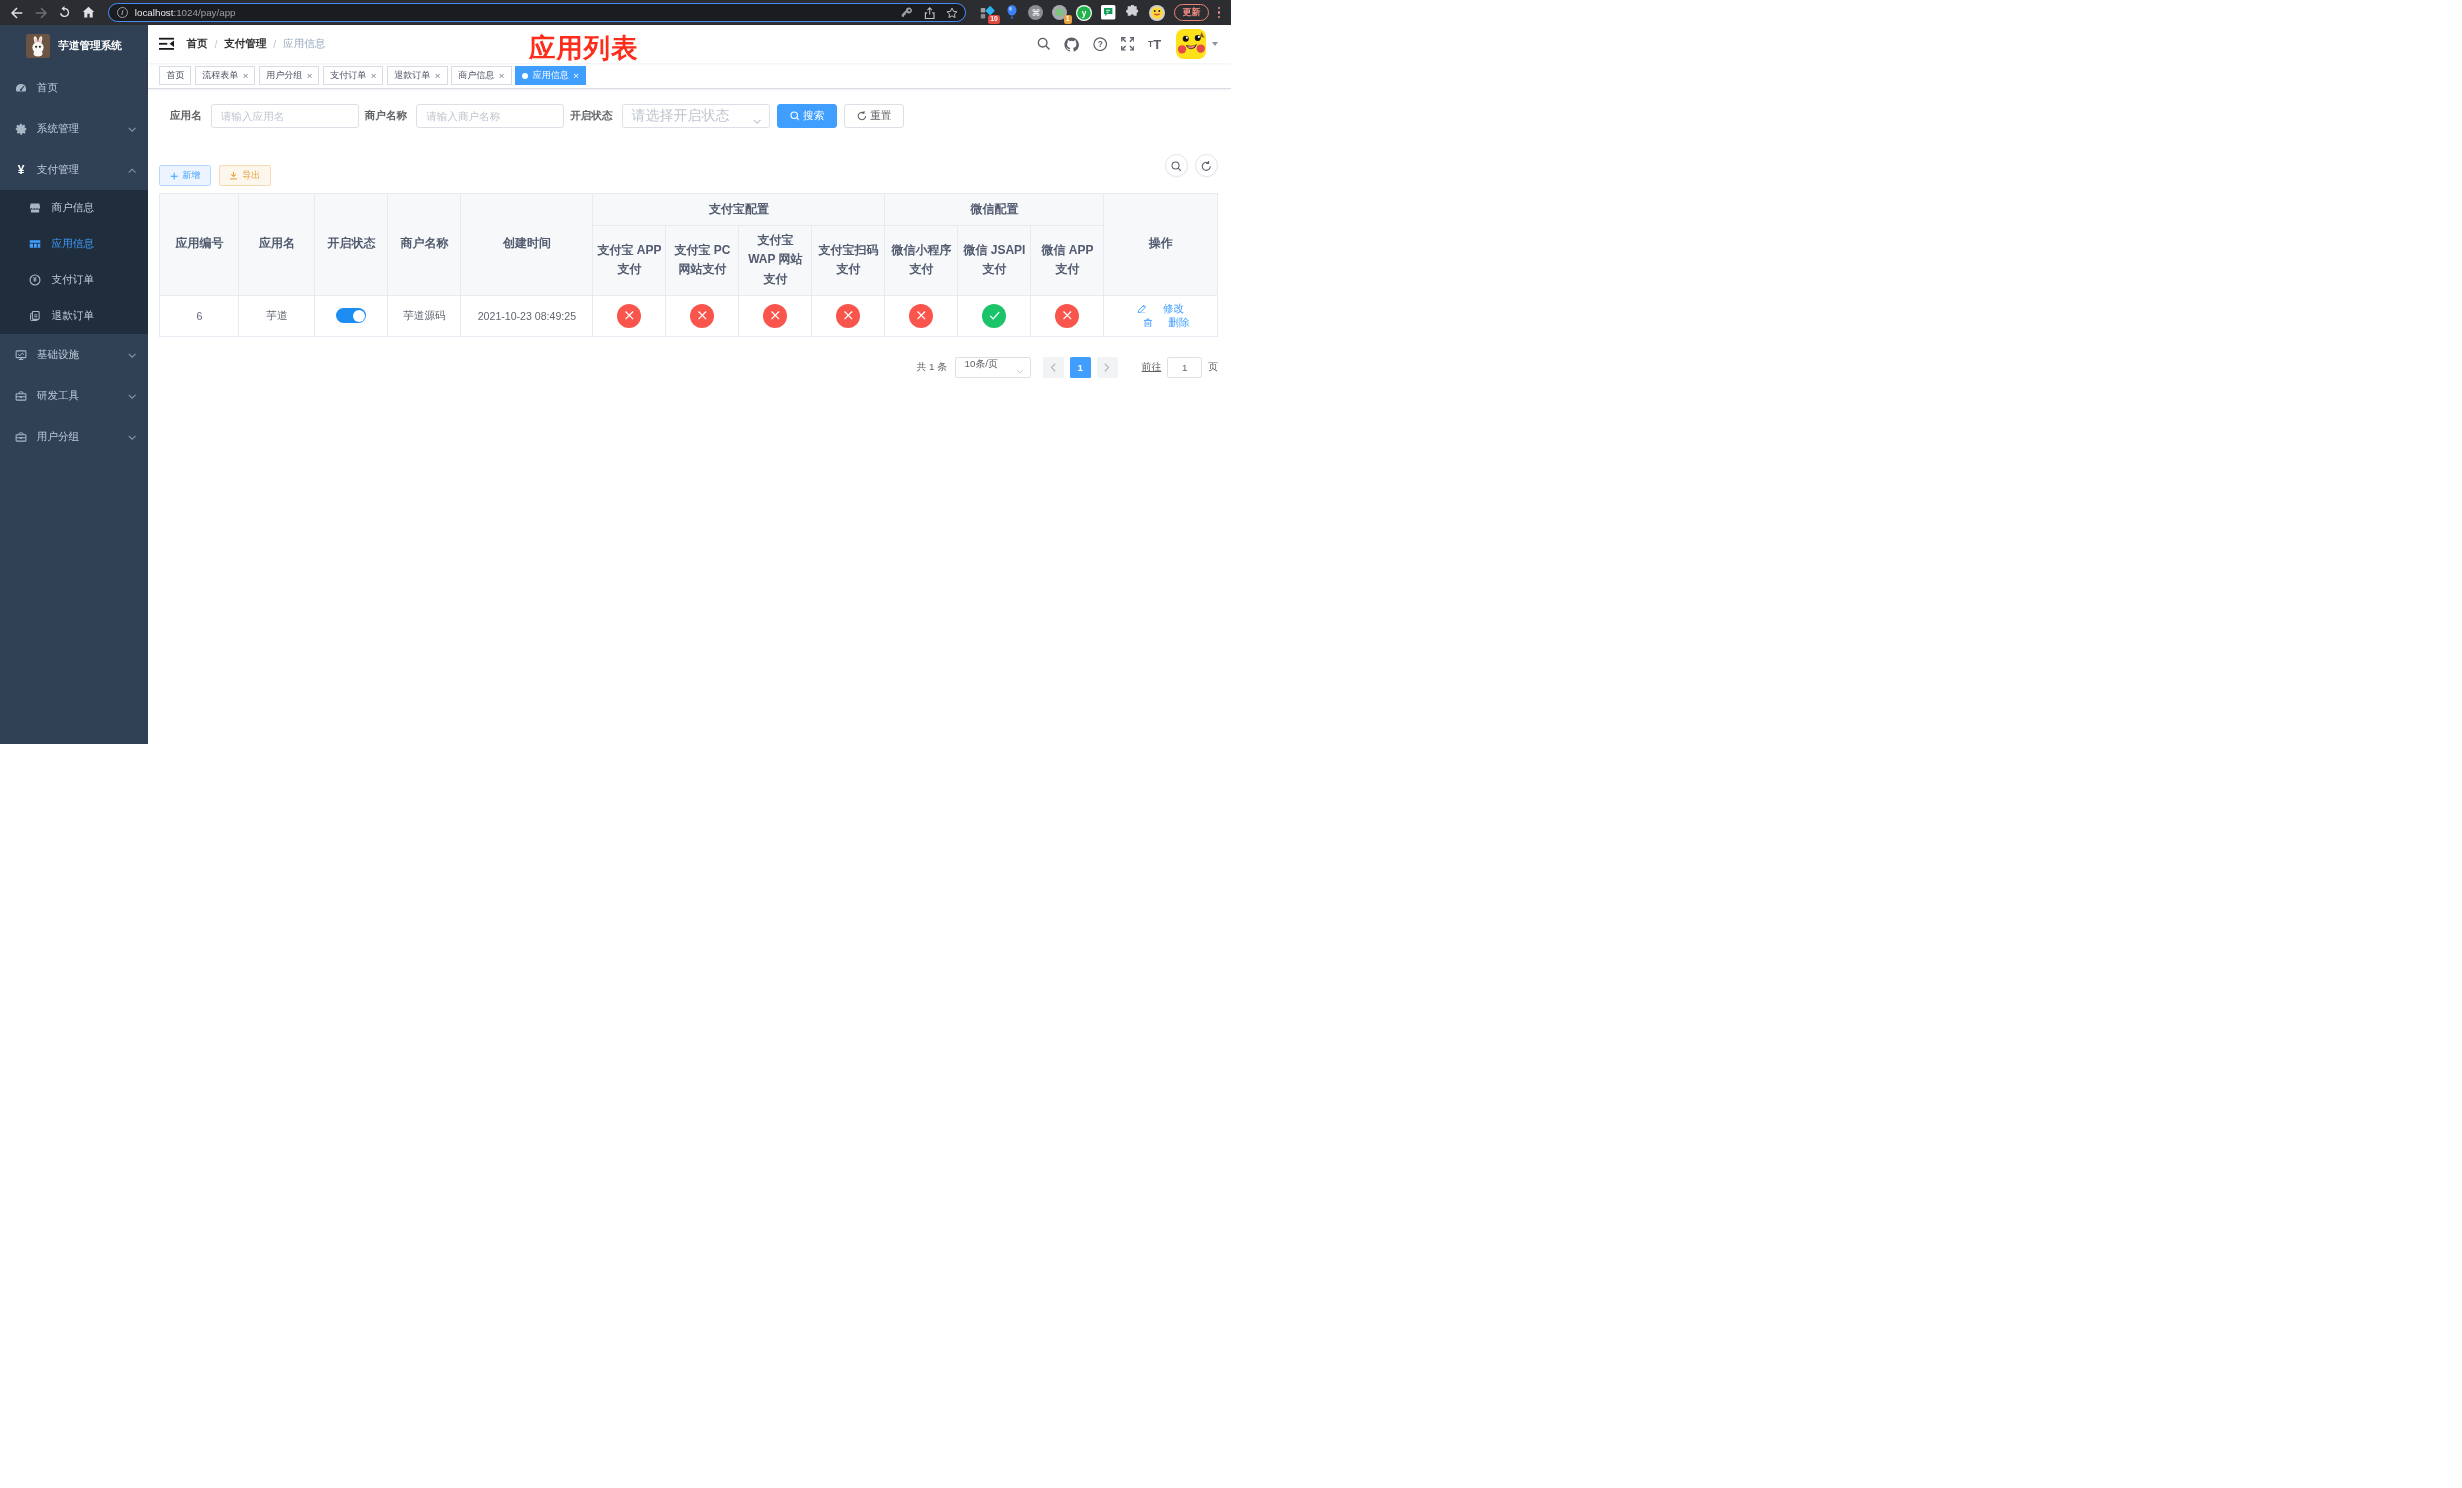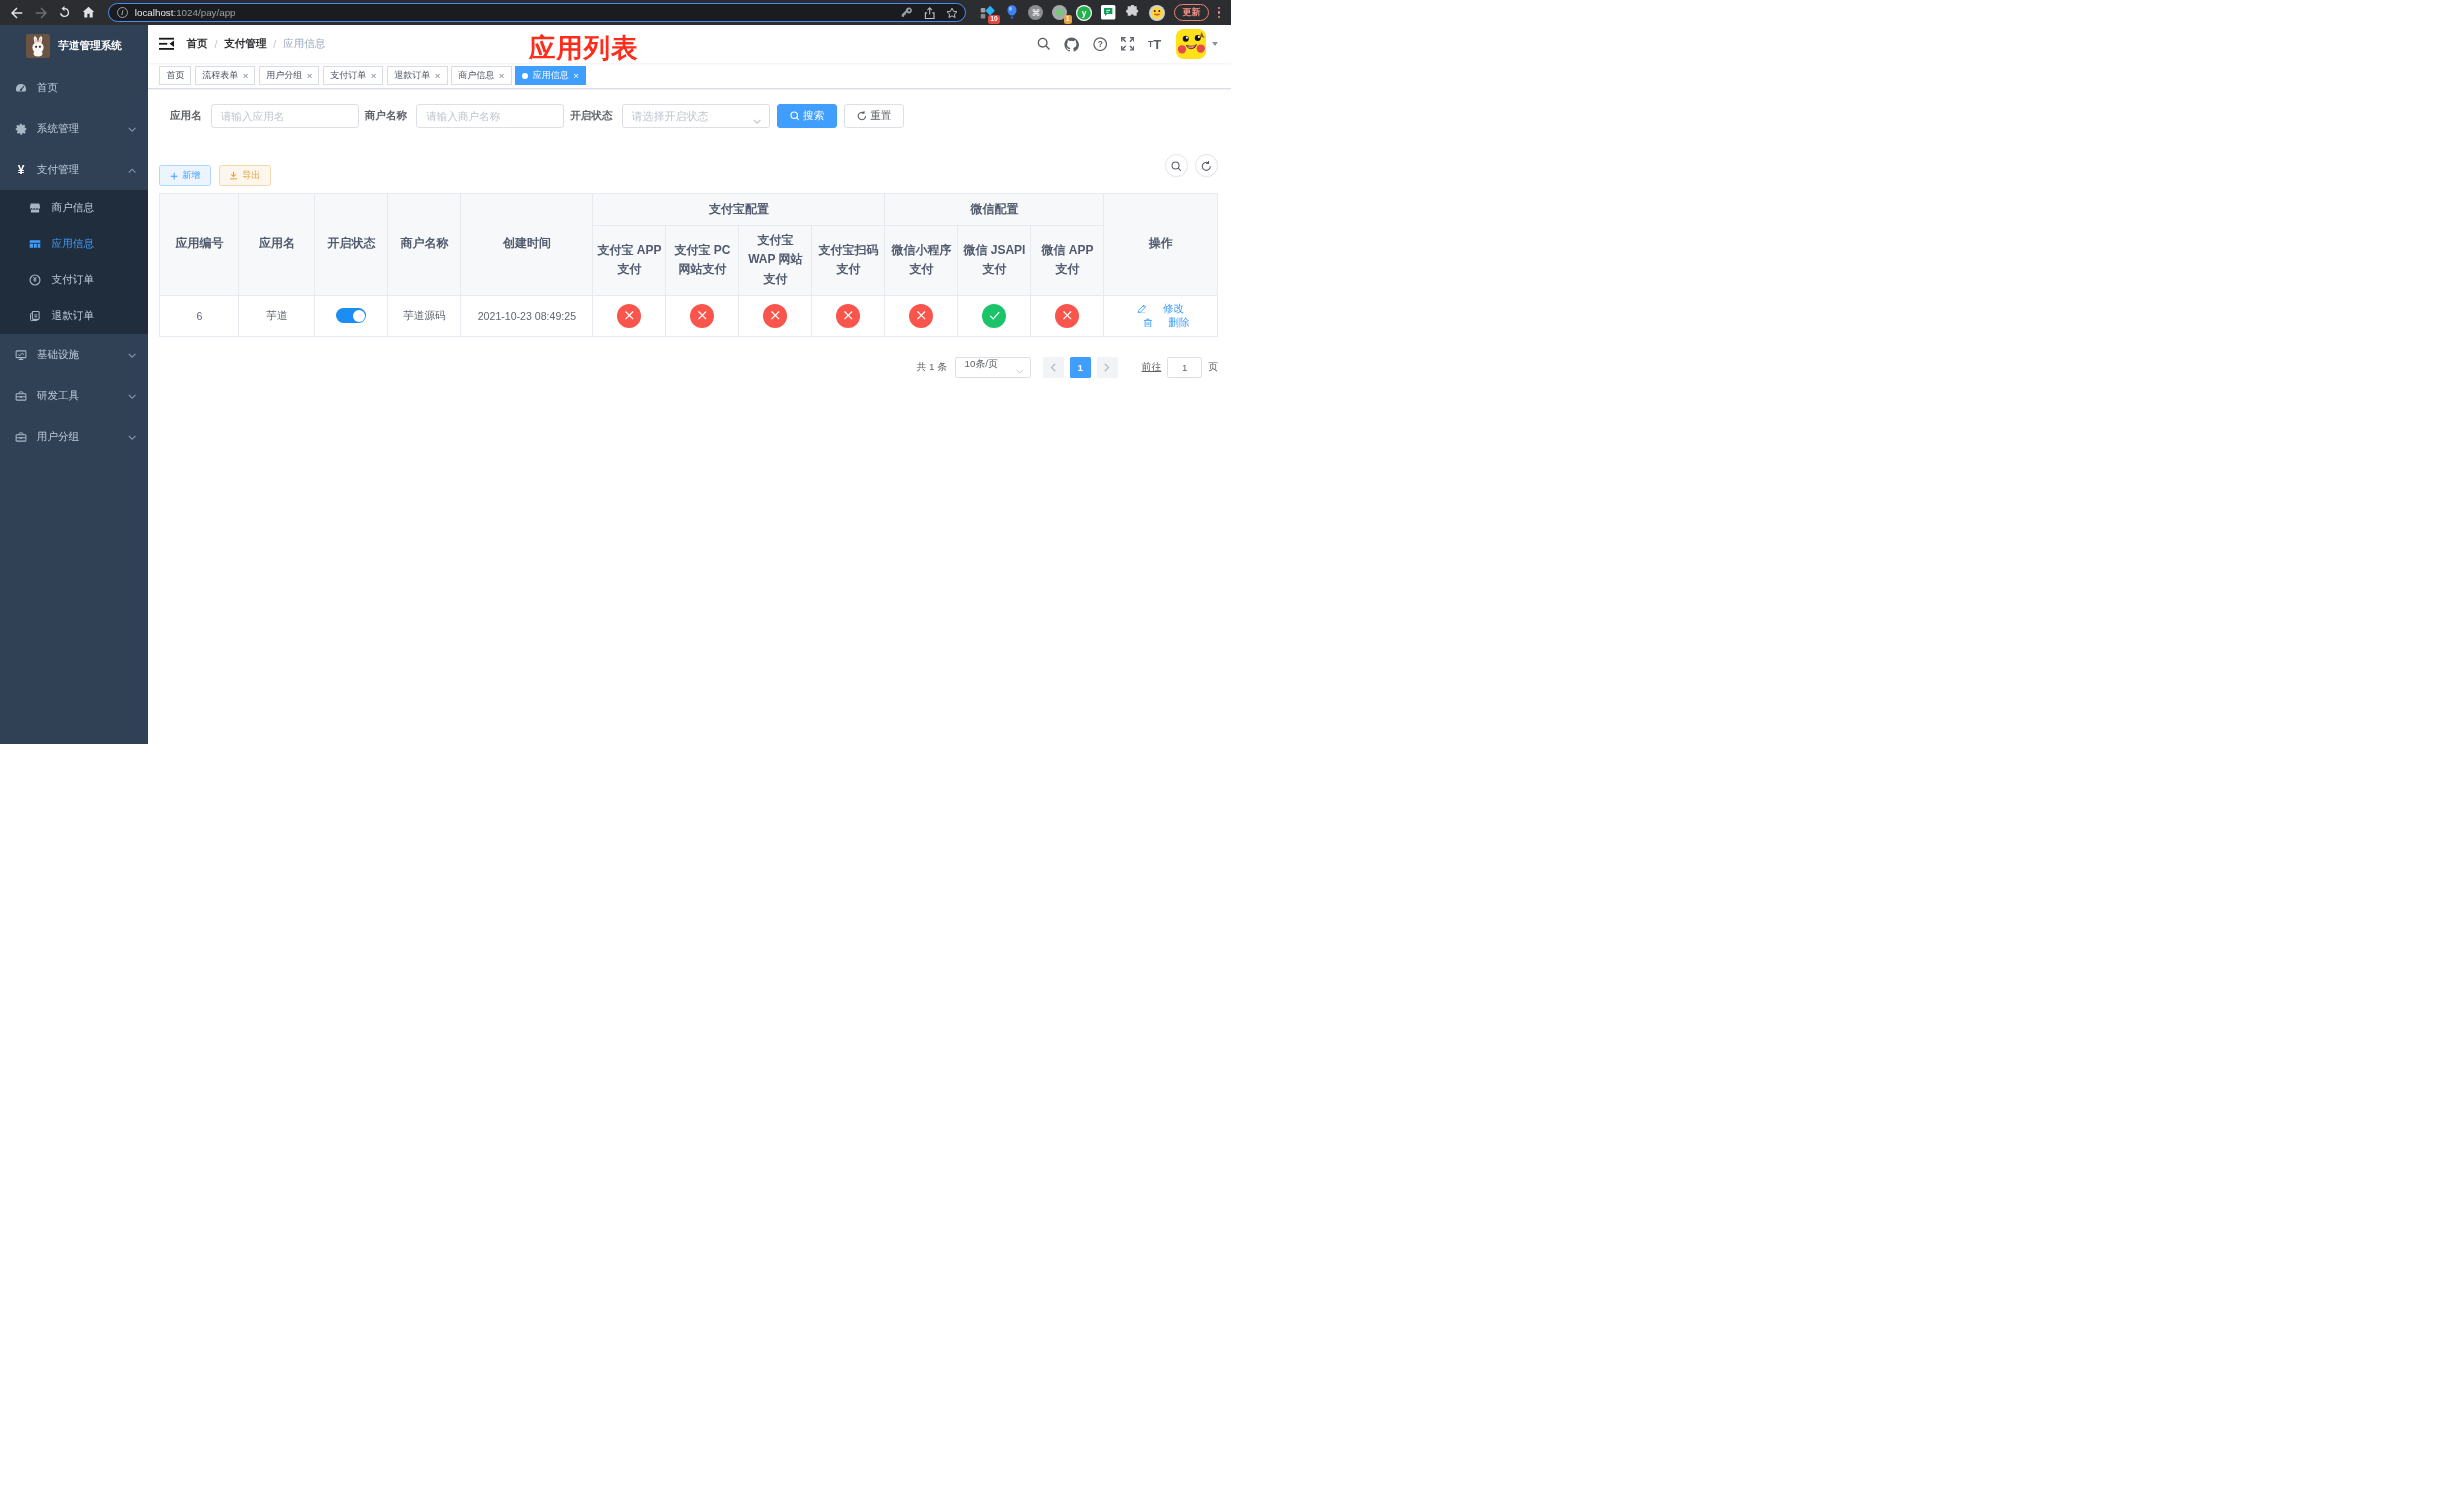--- a/index.html
+++ b/index.html
@@ -69,21 +69,21 @@
   .tag.active .tclose { color:#fff; }
   .tag .dot { width:6px; height:6px; border-radius:50%; background:#fff; margin-right:4.5px; }
 
   
   .content { flex:1; padding:15px 13px 0 11.4px; background:#fff; min-width:0; }
   .filter { display:flex; align-items:center; padding-left:10.6px; }
   .f-label { font-size:10.6px; font-weight:700; color:#606266; padding-right:9px; white-space:nowrap; }
   .f-input { width:148px; height:24px; border:0.8px solid #dcdfe6; border-radius:3px; padding:0 9px; font-size:10.6px; color:#606266; margin-right:6px; outline:none; background:#fff; }
   .f-input::placeholder { color:#bfc4cc; }
   .f-select { position:relative; width:148px; height:24px; border:0.8px solid #dcdfe6; border-radius:3px; margin-right:7.6px; display:flex; align-items:center; padding:0 21px 0 9px; cursor:pointer; }
-  .f-select .ph { font-size:11px; color:#bfc4cc; }
+  .f-select .ph { font-size:14px; color:#bfc4cc; }
   .f-select .sel-chev { position:absolute; right:6.8px; top:8.3px; }
   .btn { display:inline-flex; align-items:center; justify-content:center; gap:3.8px; height:24px; padding:0 11.4px; border-radius:3px; font-size:10.6px; cursor:pointer; border:0.8px solid #dcdfe6; background:#fff; color:#606266; white-space:nowrap; }
   .btn-primary { background:#409eff; border-color:#409eff; color:#fff; }
   .btn-reset { margin-left:7.6px; }
   .btnrow { display:flex; align-items:center; margin-top:17.4px; }
   .btn-mini { height:21px; padding:0 9.8px; font-size:9px; border-radius:2.3px;margin-top:20px; }
   .btn-add { background:#ecf5ff; border:0.8px solid #b3d8ff; color:#409eff; }
   .btn-export { background:#fdf6ec; border:0.8px solid #f5dab1; color:#e6a23c; margin-left:7.6px; }
   .right-tools { margin-left:auto; display:flex; gap:6.8px; }
   .circ-btn { width:23px; height:23px; border-radius:50%; border:0.8px solid #e0e5ec; background:#fff; display:flex; align-items:center; justify-content:center; color:#5a5e66; cursor:pointer; box-shadow:0 0.8px 1.5px rgba(0,0,0,.03); }

